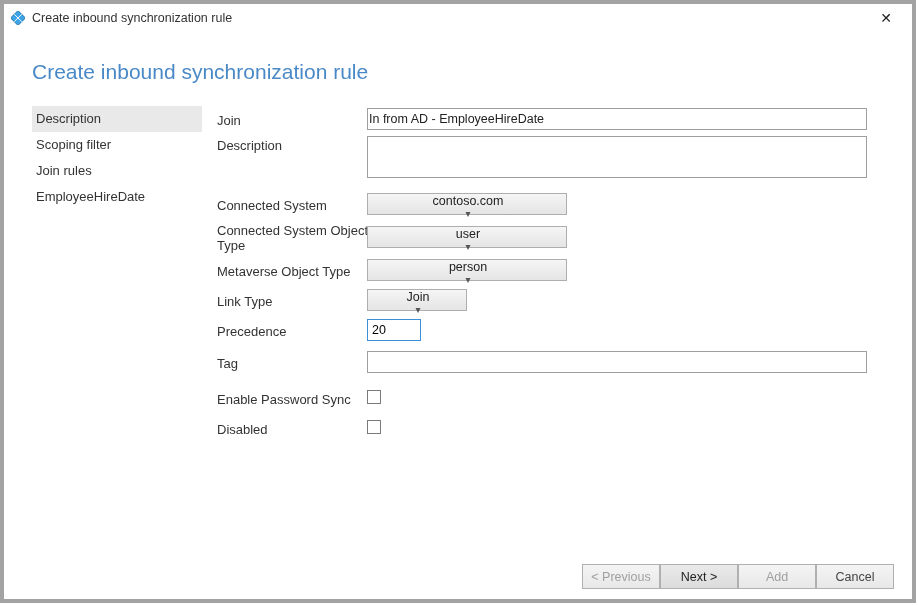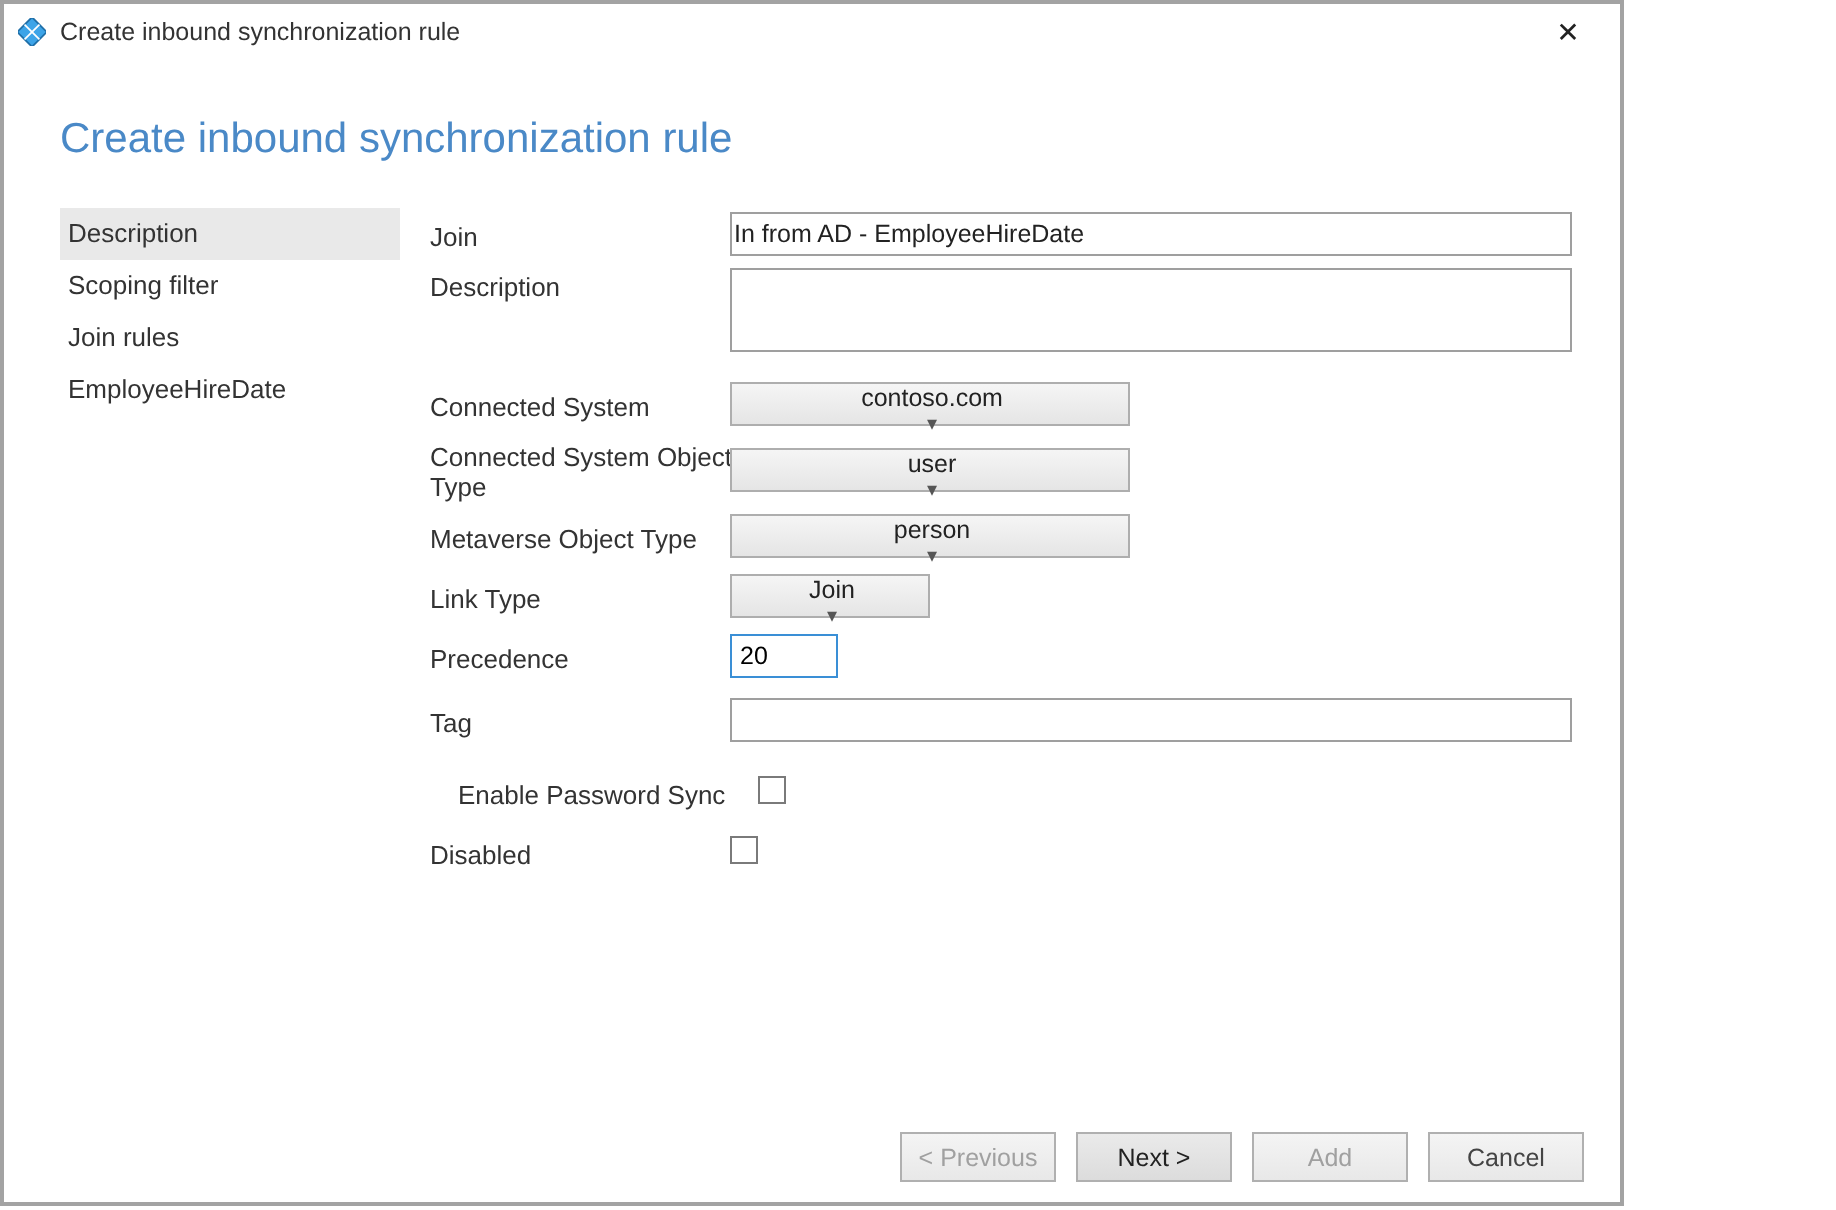--- a/index.html
+++ b/index.html
@@ -7,23 +7,23 @@
   body {
     font-family: "Segoe UI", Tahoma, sans-serif;
     font-size: 12.5px;
     color: #333;
     background: #fff;
     width: 918px;
     height: 605px;
     position: relative;
   }
   .window {
-    width: 812px;
+    width: 916px;
     height: 603px;
-    border: 2px solid #a3a3a3;
+    border: 4px solid #a3a3a3;
     position: relative;
     background:#fff;
   }
   .titlebar {
     height: 28px;
     display:flex;
     align-items:center;
     padding: 0 6px;
     font-size: 12.5px;
     color: #333;
@@ -142,21 +142,20 @@
     width:14px; height:14px;
     border:1px solid #7a7a7a;
     background:#fff;
     display:inline-block;
   }
   .footer {
     position:absolute;
     bottom:10px;
     right:18px;
     display:flex;
-    gap:10px;
   }
   .btn {
     width:78px;
     height:25px;
     border:1px solid #b0b0b0;
     background: linear-gradient(#f4f4f4,#e8e8e8);
     font-family:inherit;
     font-size:12.5px;
     color:#444;
     display:flex;
@@ -274,21 +273,21 @@
           </div>
         </div>
 
         <div class="row" style="margin-top:6px;">
           <div class="lbl">Tag</div>
           <div class="ctl">
             <input class="text" type="text" value="" style="">
           </div>
         </div>
 
-        <div class="row" style="margin-top:10px;margin-left:14px;">
+        <div class="row" style="margin-top:10px;">
           <div class="lbl">Enable Password Sync</div>
           <div class="ctl">
             <span class="chk"></span>
           </div>
         </div>
 
         <div class="row">
           <div class="lbl">Disabled</div>
           <div class="ctl">
             <span class="chk"></span>

